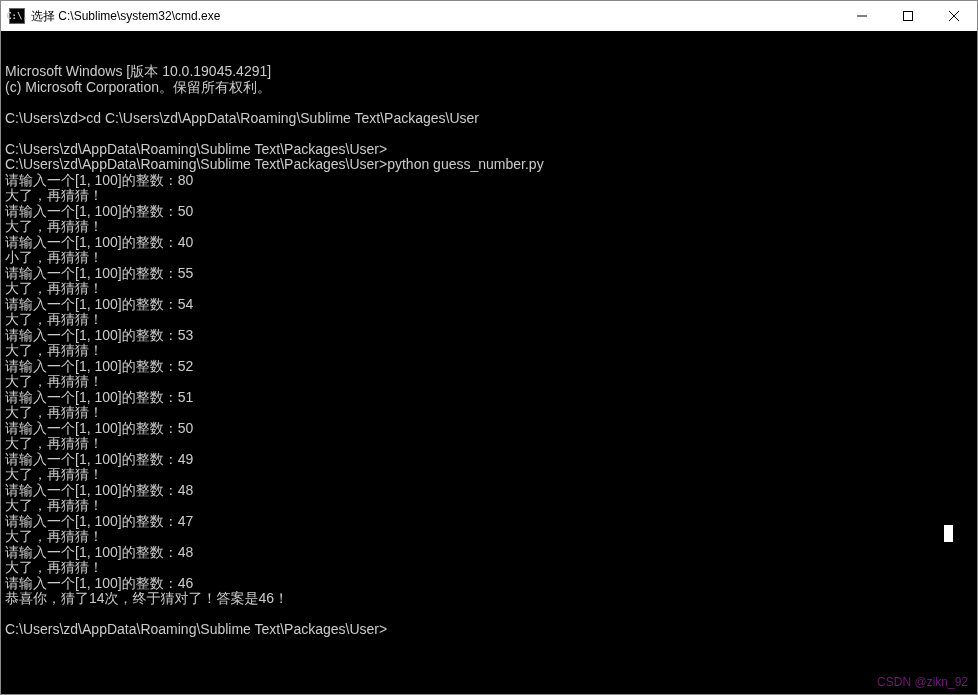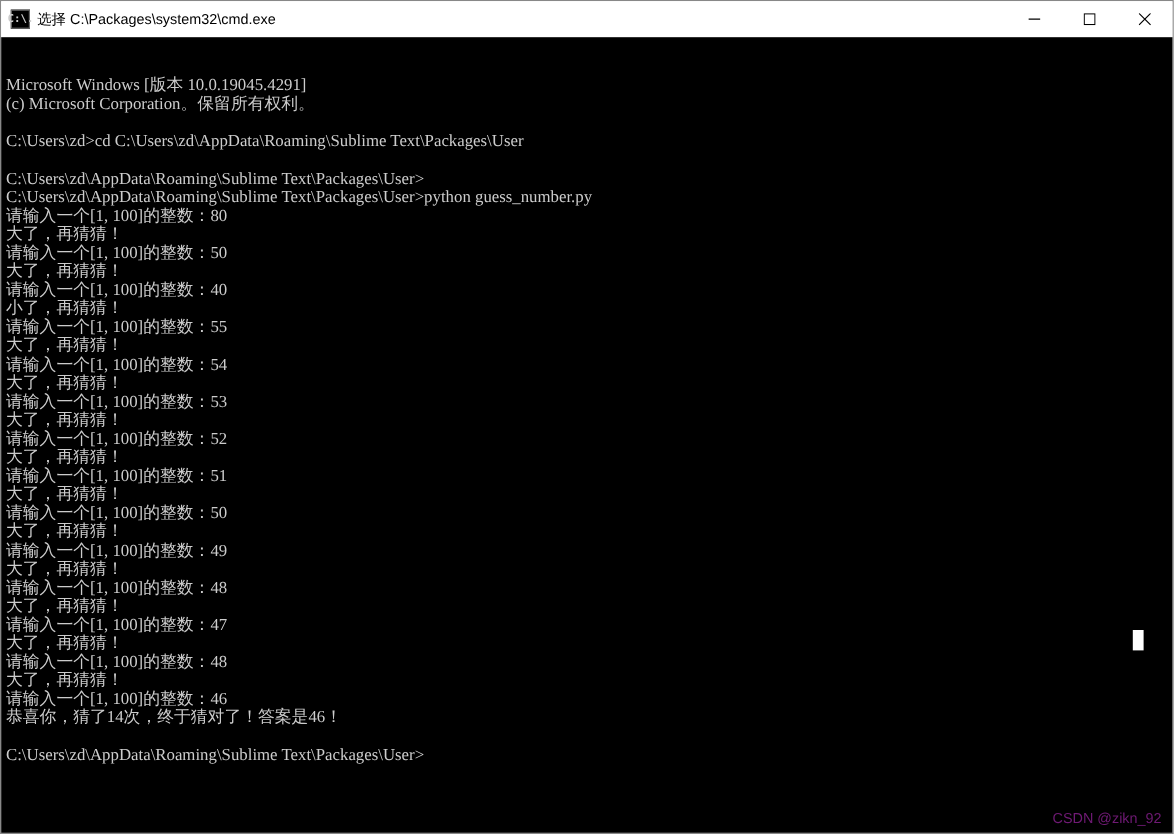--- a/index.html
+++ b/index.html
@@ -57,21 +57,21 @@
     align-items: center;
     justify-content: center;
     font-size: 14px;
     color: #000;
   }
   .win-btn svg { display: block; }
   .terminal {
     flex: 1;
     background: #000;
     color: #ccc;
-    font-family: Liberation Serif, serif;
+    font-family: Liberation Sans, sans-serif;
     font-size: 14px;
     line-height: 15.5px;
     padding: 2px 0 0 4px;
     white-space: pre;
     overflow: hidden;
     position: relative;
   }
   .line { white-space: pre; }
   .cursor {
     position: absolute;
@@ -89,21 +89,21 @@
     color: #701a75;
     font-family: sans-serif;
   }
 </style>
 </head>
 <body>
 
 <div class="window">
   <div class="titlebar">
     <span class="title-icon">C:\.</span>
-    <span class="title-text">选择 C:\Packages\system32\cmd.exe</span>
+    <span class="title-text">选择 C:\Sublime\system32\cmd.exe</span>
     <div class="win-buttons">
       <div class="win-btn">
         <svg width="10" height="10" viewBox="0 0 10 10">
             <line x1="0" y1="5" x2="10" y2="5" stroke="#000" stroke-width="1"></line>
           </svg>
       </div>
       <div class="win-btn">
         <svg width="10" height="10" viewBox="0 0 10 10">
             <rect x="0.5" y="0.5" width="9" height="9" fill="none" stroke="#000" stroke-width="1"></rect>
           </svg>

